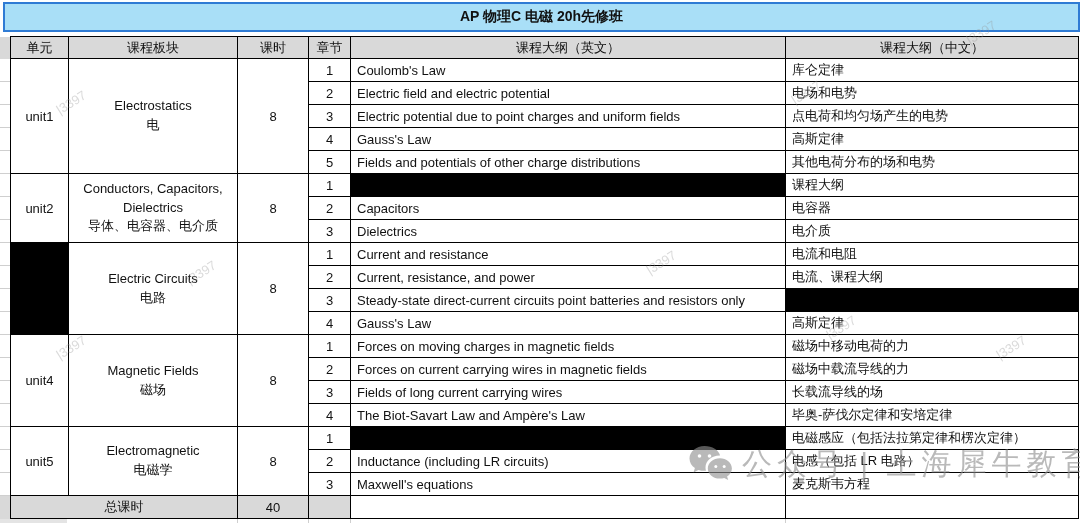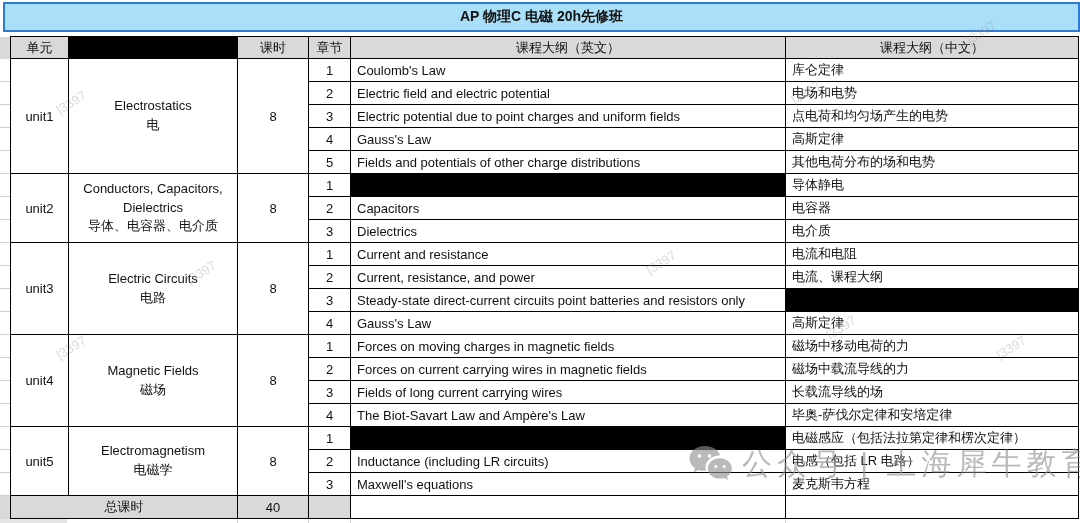--- a/index.html
+++ b/index.html
@@ -61,20 +61,21 @@
   <span>AP 物理C 电磁 20h先修班</span>
 </div>
 
 <div class="sliver-hd"></div>
 <div class="sliver-lines"></div>
 <div class="sliver-ft"></div>
 
 <div class="tbl">
 
   <div class="c hd" style="grid-area:1/1">单元</div>
+  <div class="c hd" style="grid-area:1/2">课程板块</div>
   <div class="c hd" style="grid-area:1/3">课时</div>
   <div class="c hd" style="grid-area:1/4">章节</div>
   <div class="c hd" style="grid-area:1/5">课程大纲（英文）</div>
   <div class="c hd" style="grid-area:1/6">课程大纲（中文）</div>
 
   <div class="c ctr" style="grid-area:2/1/7/2">unit1</div>
   <div class="c merge" style="grid-area:2/2/7/3">
     <span>Electrostatics</span>
     <span>电</span>
   </div>
@@ -95,29 +96,28 @@
   <div class="c pad" style="grid-area:6/5">Fields and potentials of other charge distributions</div>
   <div class="c pad" style="grid-area:6/6">其他电荷分布的场和电势</div>
 
   <div class="c ctr" style="grid-area:7/1/10/2">unit2</div>
   <div class="c merge" style="grid-area:7/2/10/3">
     <span style="padding:0 8px">Conductors, Capacitors, Dielectrics</span>
     <span>导体、电容器、电介质</span>
   </div>
   <div class="c ctr" style="grid-area:7/3/10/4">8</div>
   <div class="c ctr" style="grid-area:7/4">1</div>
-  <div class="c pad" style="grid-area:7/6">导体静电</div>
+  <div class="c pad" style="grid-area:7/6">课程大纲</div>
   <div class="c ctr" style="grid-area:8/4">2</div>
   <div class="c pad" style="grid-area:8/5">Capacitors</div>
   <div class="c pad" style="grid-area:8/6">电容器</div>
   <div class="c ctr" style="grid-area:9/4">3</div>
   <div class="c pad" style="grid-area:9/5">Dielectrics</div>
   <div class="c pad" style="grid-area:9/6">电介质</div>
 
-  <div class="c ctr" style="grid-area:10/1/14/2">unit3</div>
   <div class="c merge" style="grid-area:10/2/14/3">
     <span>Electric Circuits</span>
     <span>电路</span>
   </div>
   <div class="c ctr" style="grid-area:10/3/14/4">8</div>
   <div class="c ctr" style="grid-area:10/4">1</div>
   <div class="c pad" style="grid-area:10/5">Current and resistance</div>
   <div class="c pad" style="grid-area:10/6">电流和电阻</div>
   <div class="c ctr" style="grid-area:11/4">2</div>
   <div class="c pad" style="grid-area:11/5">Current, resistance, and power</div>
@@ -142,21 +142,21 @@
   <div class="c pad" style="grid-area:15/6">磁场中载流导线的力</div>
   <div class="c ctr" style="grid-area:16/4">3</div>
   <div class="c pad" style="grid-area:16/5">Fields of long current carrying wires</div>
   <div class="c pad" style="grid-area:16/6">长载流导线的场</div>
   <div class="c ctr" style="grid-area:17/4">4</div>
   <div class="c pad" style="grid-area:17/5">The Biot-Savart Law and Ampère's Law</div>
   <div class="c pad" style="grid-area:17/6">毕奥-萨伐尔定律和安培定律</div>
 
   <div class="c ctr" style="grid-area:18/1/21/2">unit5</div>
   <div class="c merge" style="grid-area:18/2/21/3">
-    <span>Electromagnetism</span>
+    <span>Electromagnetic</span>
     <span>电磁学</span>
   </div>
   <div class="c ctr" style="grid-area:18/3/21/4">8</div>
   <div class="c ctr" style="grid-area:18/4">1</div>
   <div class="c pad" style="grid-area:18/6">电磁感应（包括法拉第定律和楞次定律）</div>
   <div class="c ctr" style="grid-area:19/4">2</div>
   <div class="c pad" style="grid-area:19/5">Inductance (including LR circuits)</div>
   <div class="c pad" style="grid-area:19/6">电感（包括 LR 电路）</div>
   <div class="c ctr" style="grid-area:20/4">3</div>
   <div class="c pad" style="grid-area:20/5">Maxwell's equations</div>

